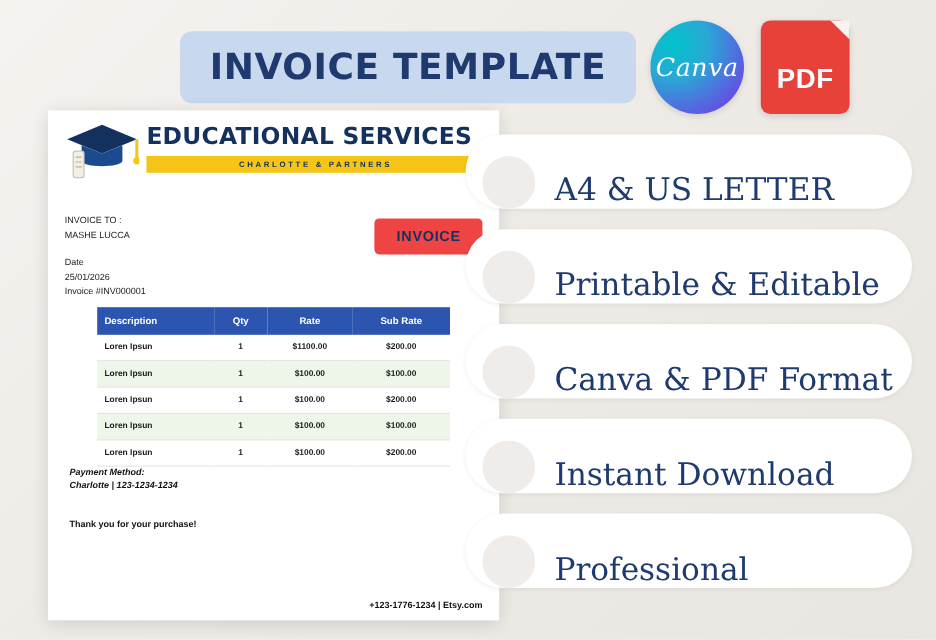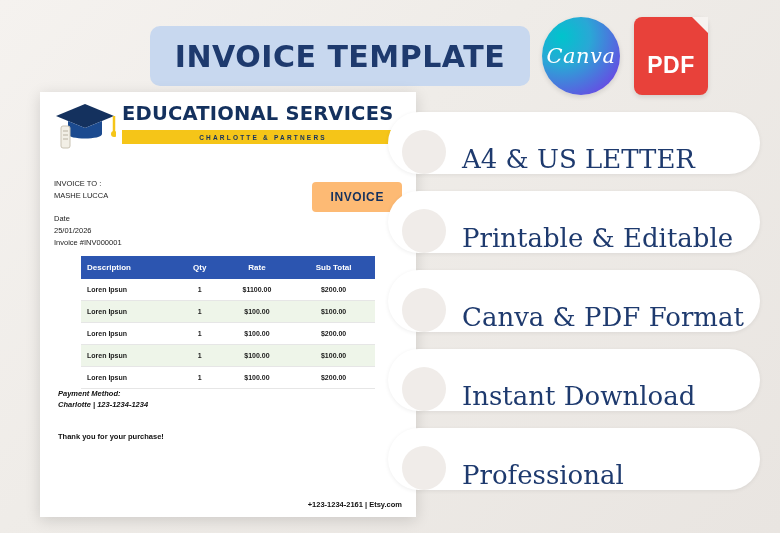--- a/index.html
+++ b/index.html
@@ -155,21 +155,21 @@
     color: #222;
     line-height: 1.55;
   }
   .inv-meta .blk2 {
     margin-top: 12px;
   }
   .invoice-btn {
     position: absolute;
     right: 14px;
     top: 18px;
-    background: #fdba74;
+    background: #ef4444;
     color: #14315e;
     font-weight: bold;
     font-size: 12px;
     letter-spacing: 0.6px;
     padding: 8px 18px;
     border-radius: 4px;
   }
 
   table.items {
     width: 294px;
@@ -338,21 +338,21 @@
       </div>
       <div class="invoice-btn">INVOICE</div>
     </div>
 
     <table class="items">
       <thead>
         <tr>
           <th>Description</th>
           <th class="c">Qty</th>
           <th class="r">Rate</th>
-          <th class="r">Sub Total</th>
+          <th class="r">Sub Rate</th>
         </tr>
       </thead>
       <tbody>
         <tr>
           <td>Loren Ipsun</td>
           <td class="c">1</td>
           <td class="r">$1100.00</td>
           <td class="r">$200.00</td>
         </tr>
         <tr class="alt">
@@ -381,21 +381,21 @@
         </tr>
       </tbody>
     </table>
 
 
     <div class="pay">
       <div>Payment Method:</div>
       <div>Charlotte | 123-1234-1234</div>
     </div>
     <div class="thanks">Thank you for your purchase!</div>
-    <div class="inv-footer">+123-1234-2161 | Etsy.com</div>
+    <div class="inv-footer">+123-1776-1234 | Etsy.com</div>
   </div>
 
   <div class="features">
     <div class="feature">
       <div class="bullet"></div>
       <div class="ftext">A4 &amp; US LETTER</div>
     </div>
     <div class="feature">
       <div class="bullet"></div>
       <div class="ftext">Printable &amp; Editable</div>

